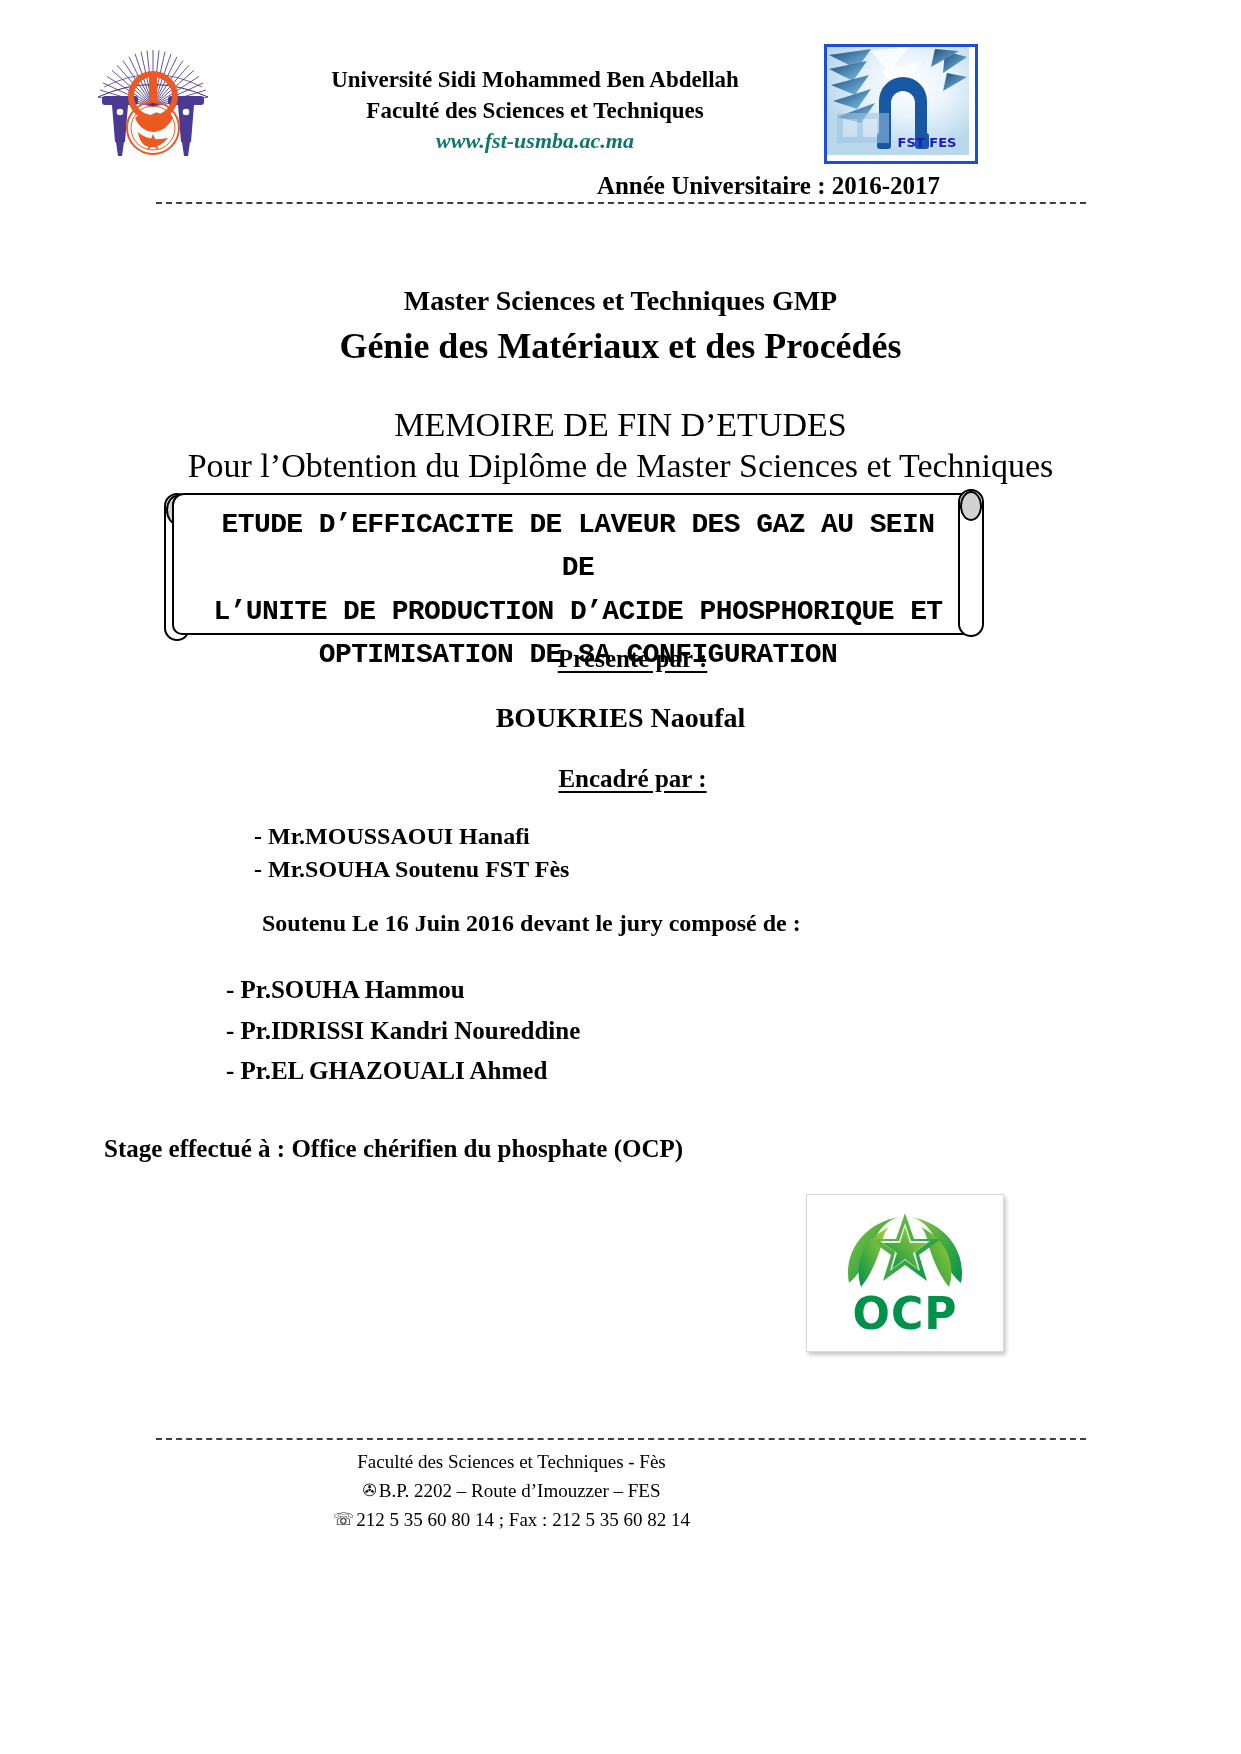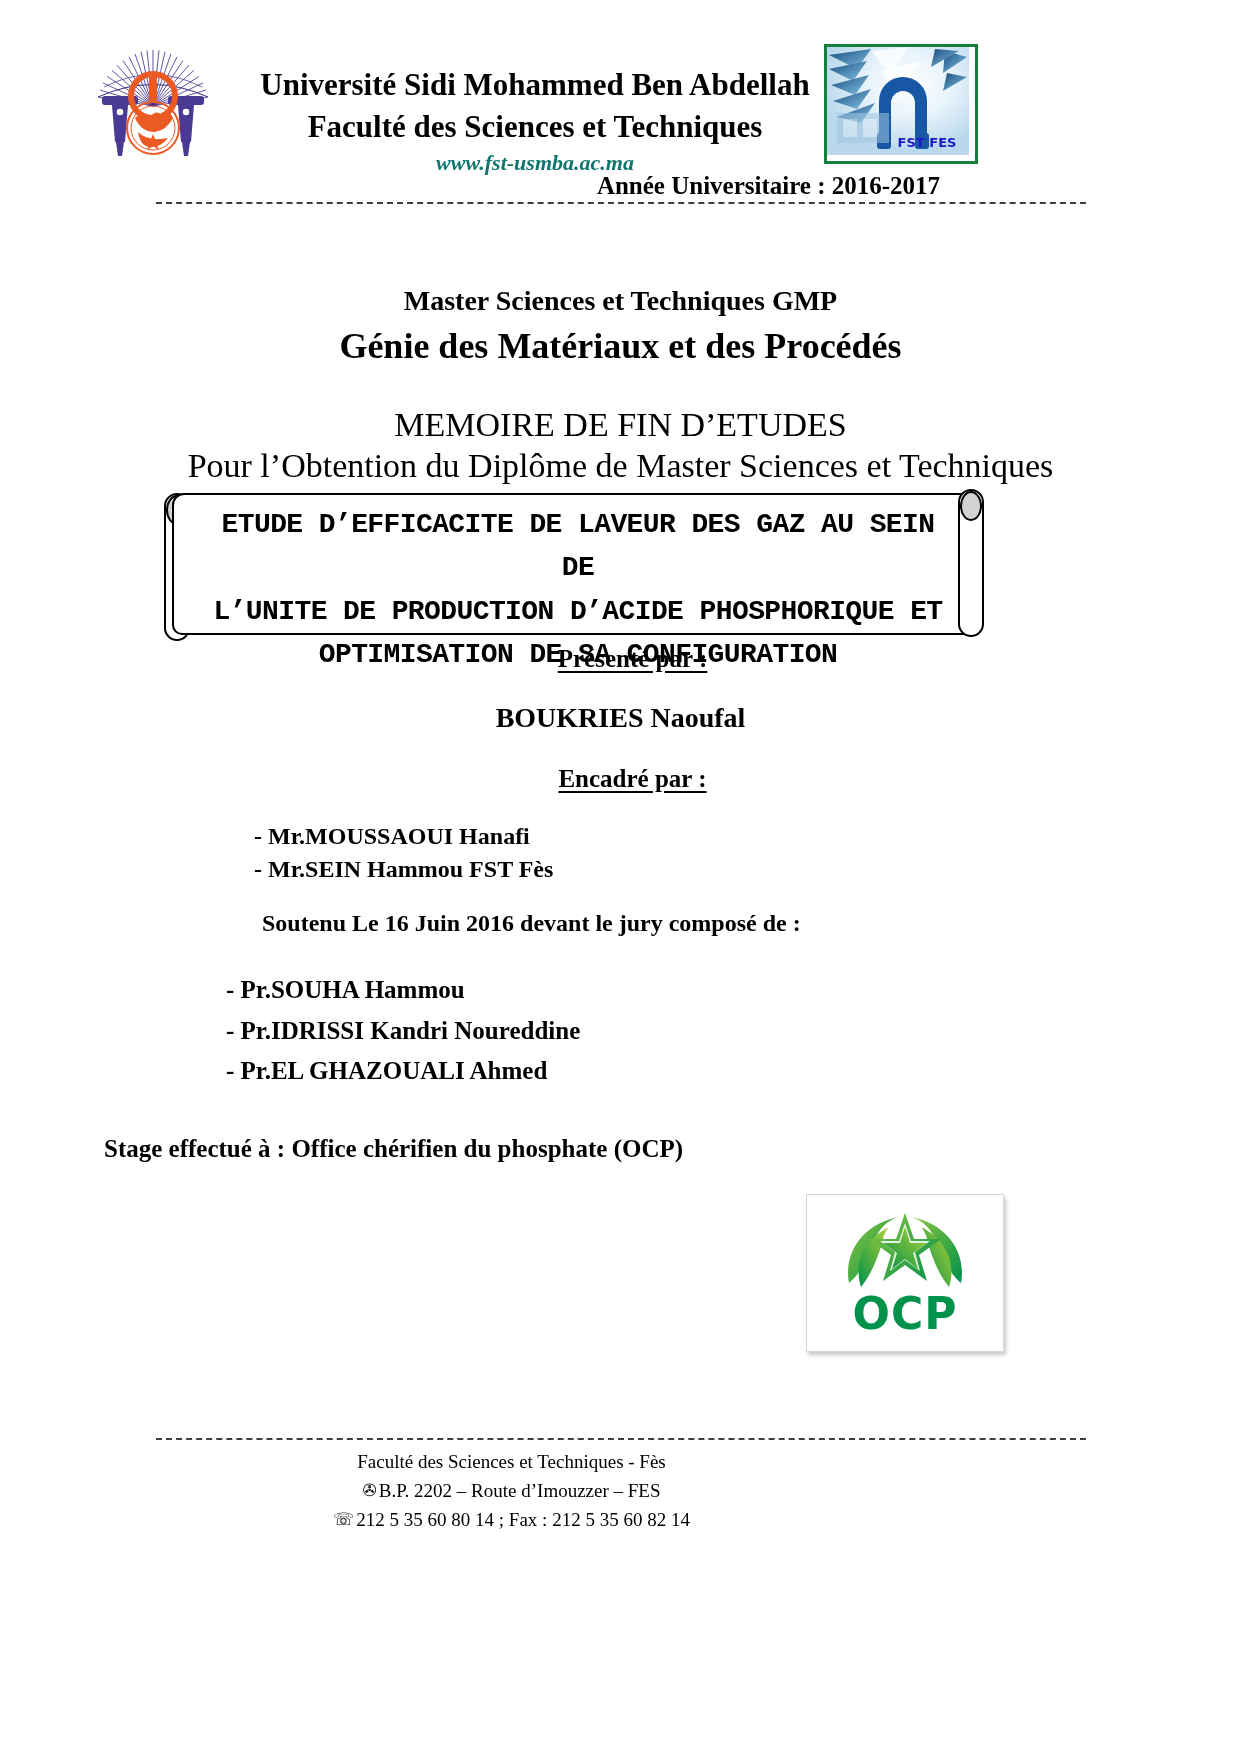--- a/index.html
+++ b/index.html
@@ -37,35 +37,35 @@
     top: 4px;
     width: 150px;
     height: 118px;
   }
   .fst-logo {
     position: absolute;
     left: 824px;
     top: 2px;
     width: 148px;
     height: 114px;
-    border: 3px solid #15803d;
+    border: 3px solid #1d4ed8;
     background: #ffffff;
     overflow: hidden;
   }
   .header-text {
     position: absolute;
     left: 250px;
     top: 22px;
     width: 570px;
     text-align: center;
     line-height: 1.35;
   }
   .header-text .line {
     font-weight: bold;
-    font-size: 31px;
+    font-size: 23px;
     letter-spacing: 0px;
     white-space: nowrap;
   }
   .header-text .url {
     font-weight: bold;
     font-style: italic;
     font-size: 22px;
     color: #0f766e;
   }
 
@@ -401,21 +401,21 @@
   <div class="label-underline presente-label">
     <span>Présenté par :</span>
   </div>
   <div class="author-name">BOUKRIES Naoufal</div>
 
   <div class="label-underline encadre-label">
     <span>Encadré par :</span>
   </div>
   <div class="sup-list">
     <div>- Mr.MOUSSAOUI Hanafi</div>
-    <div>- Mr.SEIN Hammou FST Fès</div>
+    <div>- Mr.SOUHA Soutenu FST Fès</div>
   </div>
 
   <div class="soutenu">Soutenu Le 16 Juin 2016 devant le jury composé de :</div>
   <div class="jury-list">
     <div>- Pr.SOUHA Hammou</div>
     <div>- Pr.IDRISSI Kandri Noureddine</div>
     <div>- Pr.EL GHAZOUALI Ahmed</div>
   </div>
 
   <div class="stage">Stage effectué à : Office chérifien du phosphate (OCP)</div>

